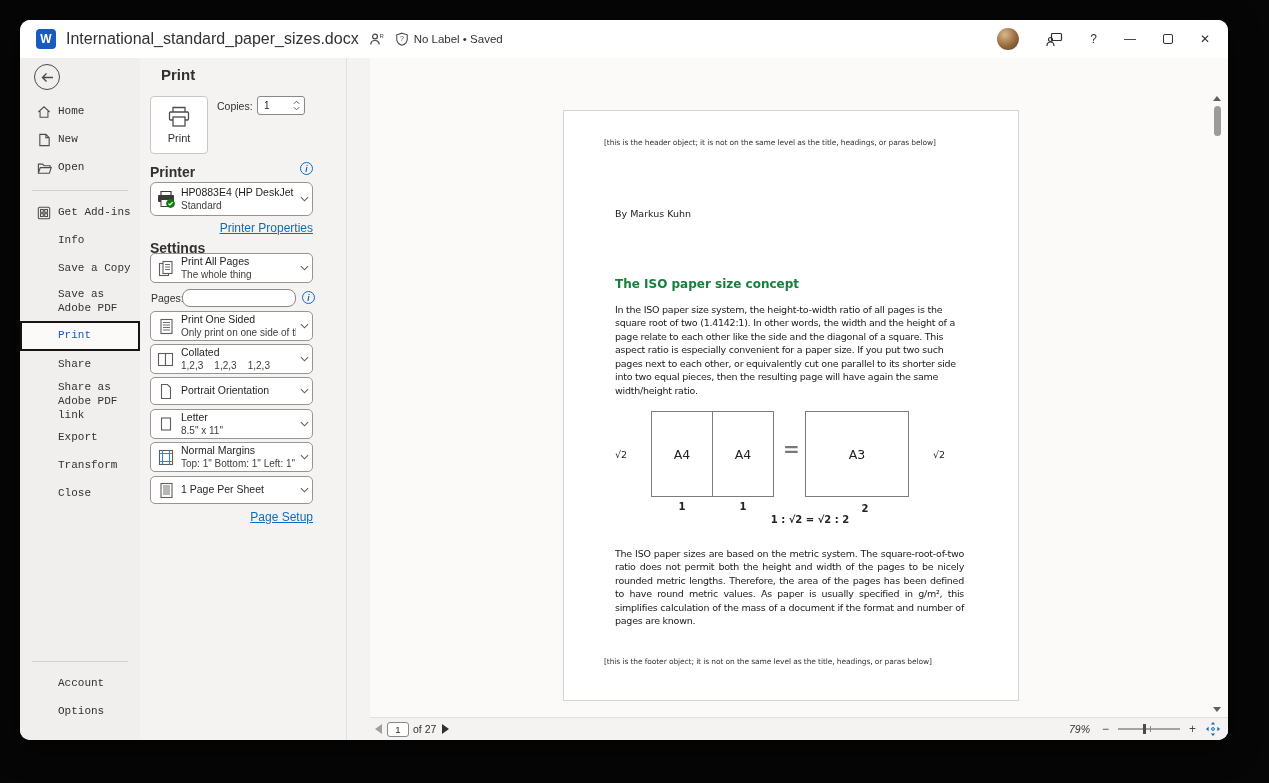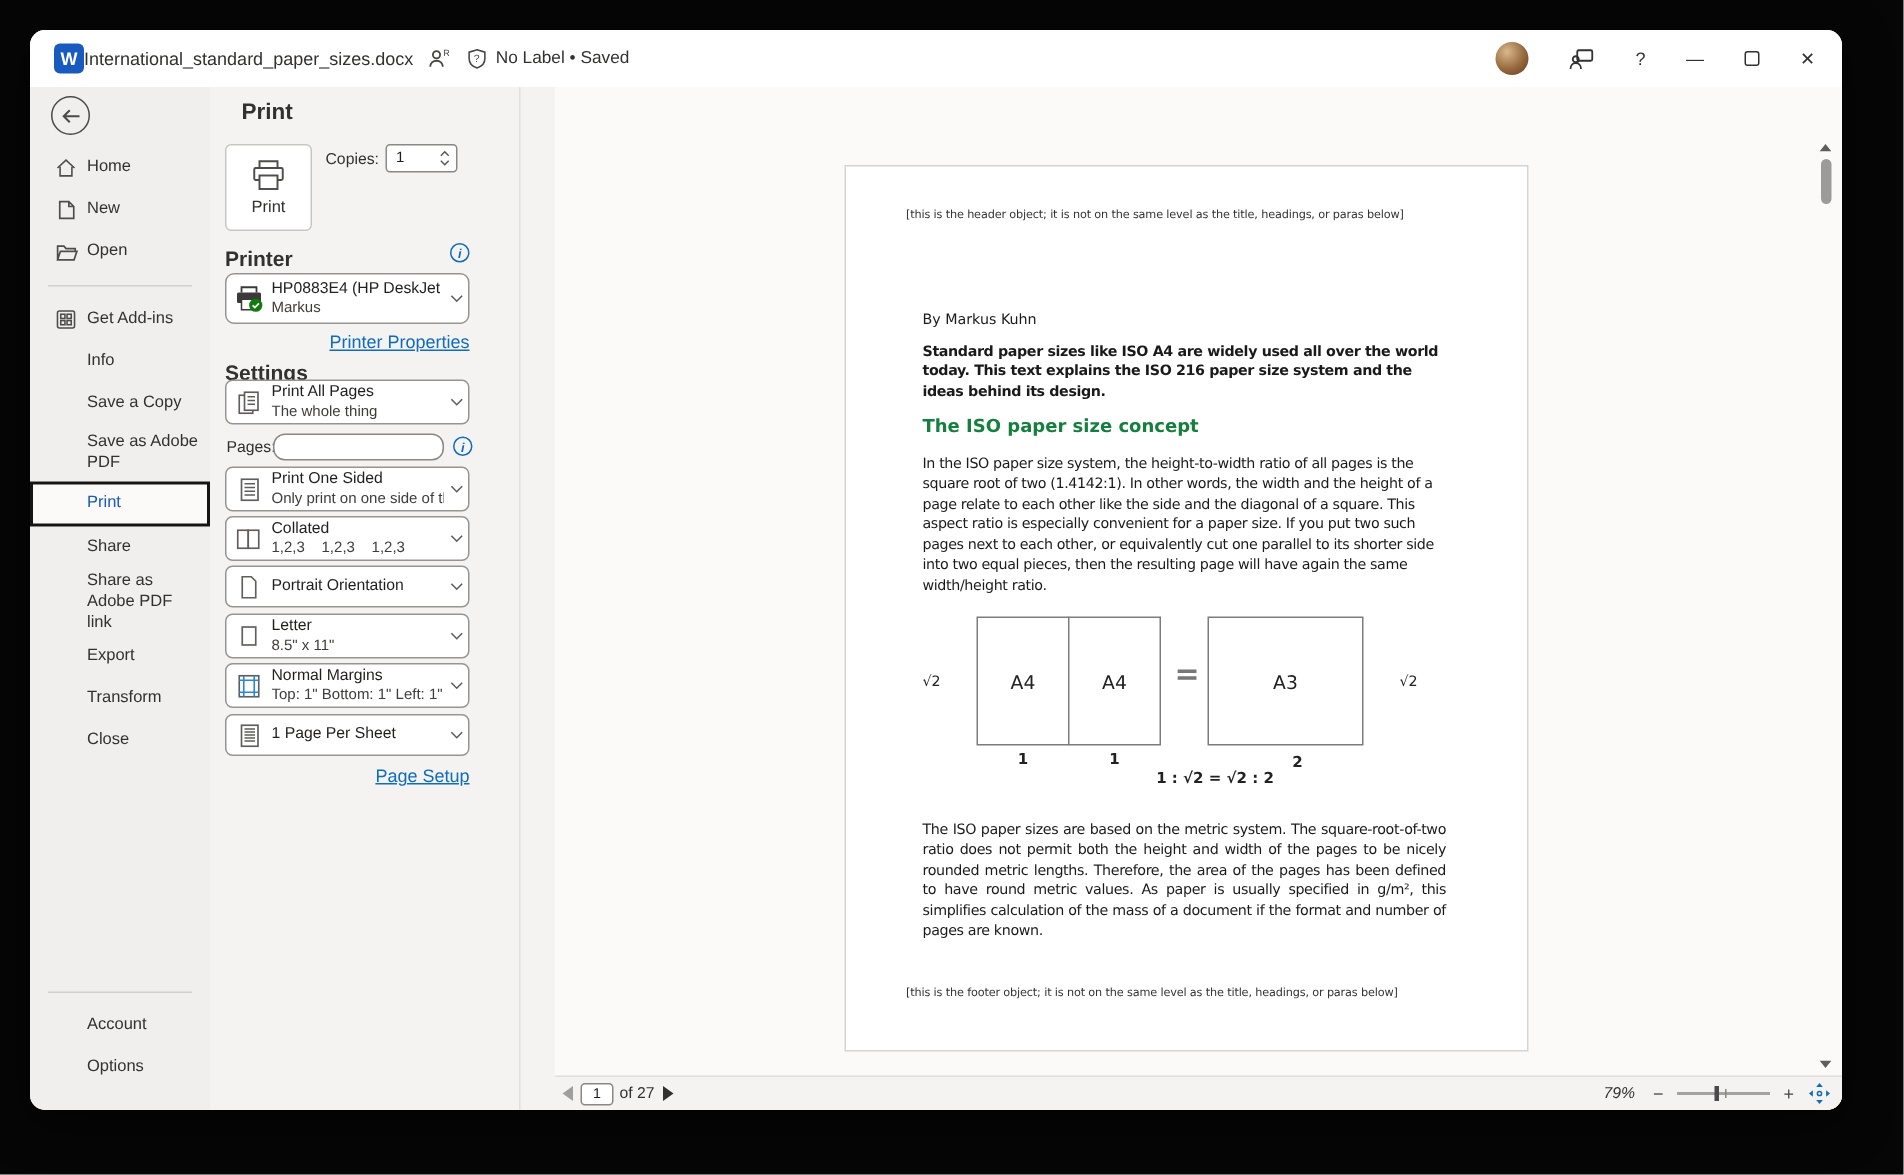--- a/index.html
+++ b/index.html
@@ -7,40 +7,40 @@
   body { background:#060606; font-family:"Liberation Sans", sans-serif; overflow:hidden; }
 
   .window{ position:absolute; left:20px; top:20px; width:1208px; height:720px;
            background:#fff; border-radius:10px; overflow:hidden;
            box-shadow:0 8px 30px rgba(0,0,0,.6); }
 
   
   .titlebar{ height:38px; background:#fff; display:flex; align-items:center; padding:0 18px 0 16px; }
   .word-logo{ width:20px; height:20px; border-radius:4px; background:#185abd; color:#fff;
               font-weight:bold; font-size:12px; display:flex; align-items:center; justify-content:center; }
-  .doc-title{ font-size:12px; color:#323130; }
+  .doc-title{ font-size:16px; color:#323130; margin-left:10px; }
   .tb-ico{ display:inline-flex; align-items:center; justify-content:center; color:#484644; margin-left:10px; }
   .label-text{ font-size:11.5px; color:#323130; margin-left:5px; }
   .tb-spacer{ flex:1; }
   .tb-right{ display:flex; align-items:center; gap:27px; }
   .avatar{ width:22px; height:22px; border-radius:50%;
            background:radial-gradient(circle at 35% 30%, #d9b98b, #96683e 55%, #5e3d22); }
   .glyph{ font-size:12px; color:#323130; line-height:1; }
   .restore-box{ width:10px; height:10px; border:1.2px solid #323130; border-radius:2px; }
 
   
   .app-body{ position:absolute; top:38px; left:0; right:0; bottom:0; display:flex; }
 
   
   .sidebar{ width:120px; background:#f1efed; display:flex; flex-direction:column; padding-bottom:14px; flex:none; }
   .back-btn{ width:26px; height:26px; border:1.4px solid #4a4a4a; border-radius:50%; margin:6px 0 8px 14px;
              display:flex; align-items:center; justify-content:center; color:#4a4a4a; background:transparent; }
   .side-item{ display:flex; align-items:center; min-height:28px; padding:2px 6px 2px 16px; cursor:default; }
   .side-item .side-icon{ width:16px; display:flex; justify-content:center; color:#4f4d4b; flex:none; }
-  .side-label{ font-size:11px; color:#323130; margin-left:6px; line-height:1.25; }
+  .side-label{ font-size:11px; color:#323130; margin-left:6px; line-height:1.25;font-family:Liberation Mono, monospace; }
   .side-item.no-icon{ padding-left:38px; }
   .side-item.no-icon .side-label{ margin-left:0; }
   .side-item.selected{ background:#fbfaf9; border:2px solid #161514; padding-left:36px; min-height:30px; }
   .side-item.selected .side-label{ color:#185abd; }
   .side-divider{ height:1px; background:#d2d0ce; margin:8px 12px; }
   .side-spacer{ flex:1; }
 
   
   .panel{ width:230px; background:#f4f3f1; position:relative; flex:none; }
   .panel-vline{ position:absolute; left:206px; top:0; bottom:0; width:1px; background:#e2e0de; }
@@ -280,21 +280,21 @@
           <svg width="20" height="19" viewBox="0 0 20 19">
             <path d="M5 5 V1.5 H15 V5" fill="none" stroke="#3b3a39" stroke-width="1.2"></path>
             <rect x="2" y="5" width="16" height="7" rx="1" fill="#3b3a39"></rect>
             <rect x="5" y="9.5" width="10" height="7" fill="#fff" stroke="#3b3a39" stroke-width="1"></rect>
             <circle cx="14.5" cy="13.5" r="4.4" fill="#107c10"></circle>
             <path d="M12.4 13.6 L13.9 15 L16.6 12.2" fill="none" stroke="#fff" stroke-width="1.2"></path>
           </svg>
           </span>
         <span class="ctext">
           <span class="ctitle">HP0883E4 (HP DeskJet 2700...</span>
-          <span class="csub">Markus</span>
+          <span class="csub">Standard</span>
         </span>
         <span class="cchev">
           <svg width="9" height="6" viewBox="0 0 10 6">
               <path d="M1 1 L5 5 L9 1" fill="none" stroke="#605e5c" stroke-width="1.2"></path>
             </svg>
           </span>
       </div>
 
       <a class="plink" style="top:163px; right:57px">Printer Properties</a>
 
@@ -430,21 +430,20 @@
       </div>
 
       <a class="plink" style="top:452px; right:57px">Page Setup</a>
     </section>
 
     <section class="preview">
 
       <div class="doc-page">
         <div class="pg-note" style="top:27px">[this is the header object; it is not on the same level as the title, headings, or paras below]</div>
         <div class="pg-byline" style="top:97px">By Markus Kuhn</div>
-        <div class="pg-body bold" style="top:117px">Standard paper sizes like ISO A4 are widely used all over the world today. This text explains the ISO 216 paper size system and the ideas behind its design.</div>
         <div class="pg-h2" style="top:166px">The ISO paper size concept</div>
         <div class="pg-body" style="top:192px">In the ISO paper size system, the height-to-width ratio of all pages is the square root of two (1.4142:1). In other words, the width and the height of a page relate to each other like the side and the diagonal of a square. This aspect ratio is especially convenient for a paper size. If you put two such pages next to each other, or equivalently cut one parallel to its shorter side into two equal pieces, then the resulting page will have again the same width/height ratio.</div>
 
         <div class="diagram">
           <span class="dsqrt" style="left:0; top:38px">√2</span>
           <div class="dbox" style="left:36px; top:0; width:62px; height:86px">A4</div>
           <div class="dbox" style="left:97px; top:0; width:62px; height:86px">A4</div>
           <span class="deq" style="left:168px; top:26px">=</span>
           <div class="dbox" style="left:190px; top:0; width:104px; height:86px">A3</div>
           <span class="dsqrt" style="left:318px; top:38px">√2</span>

